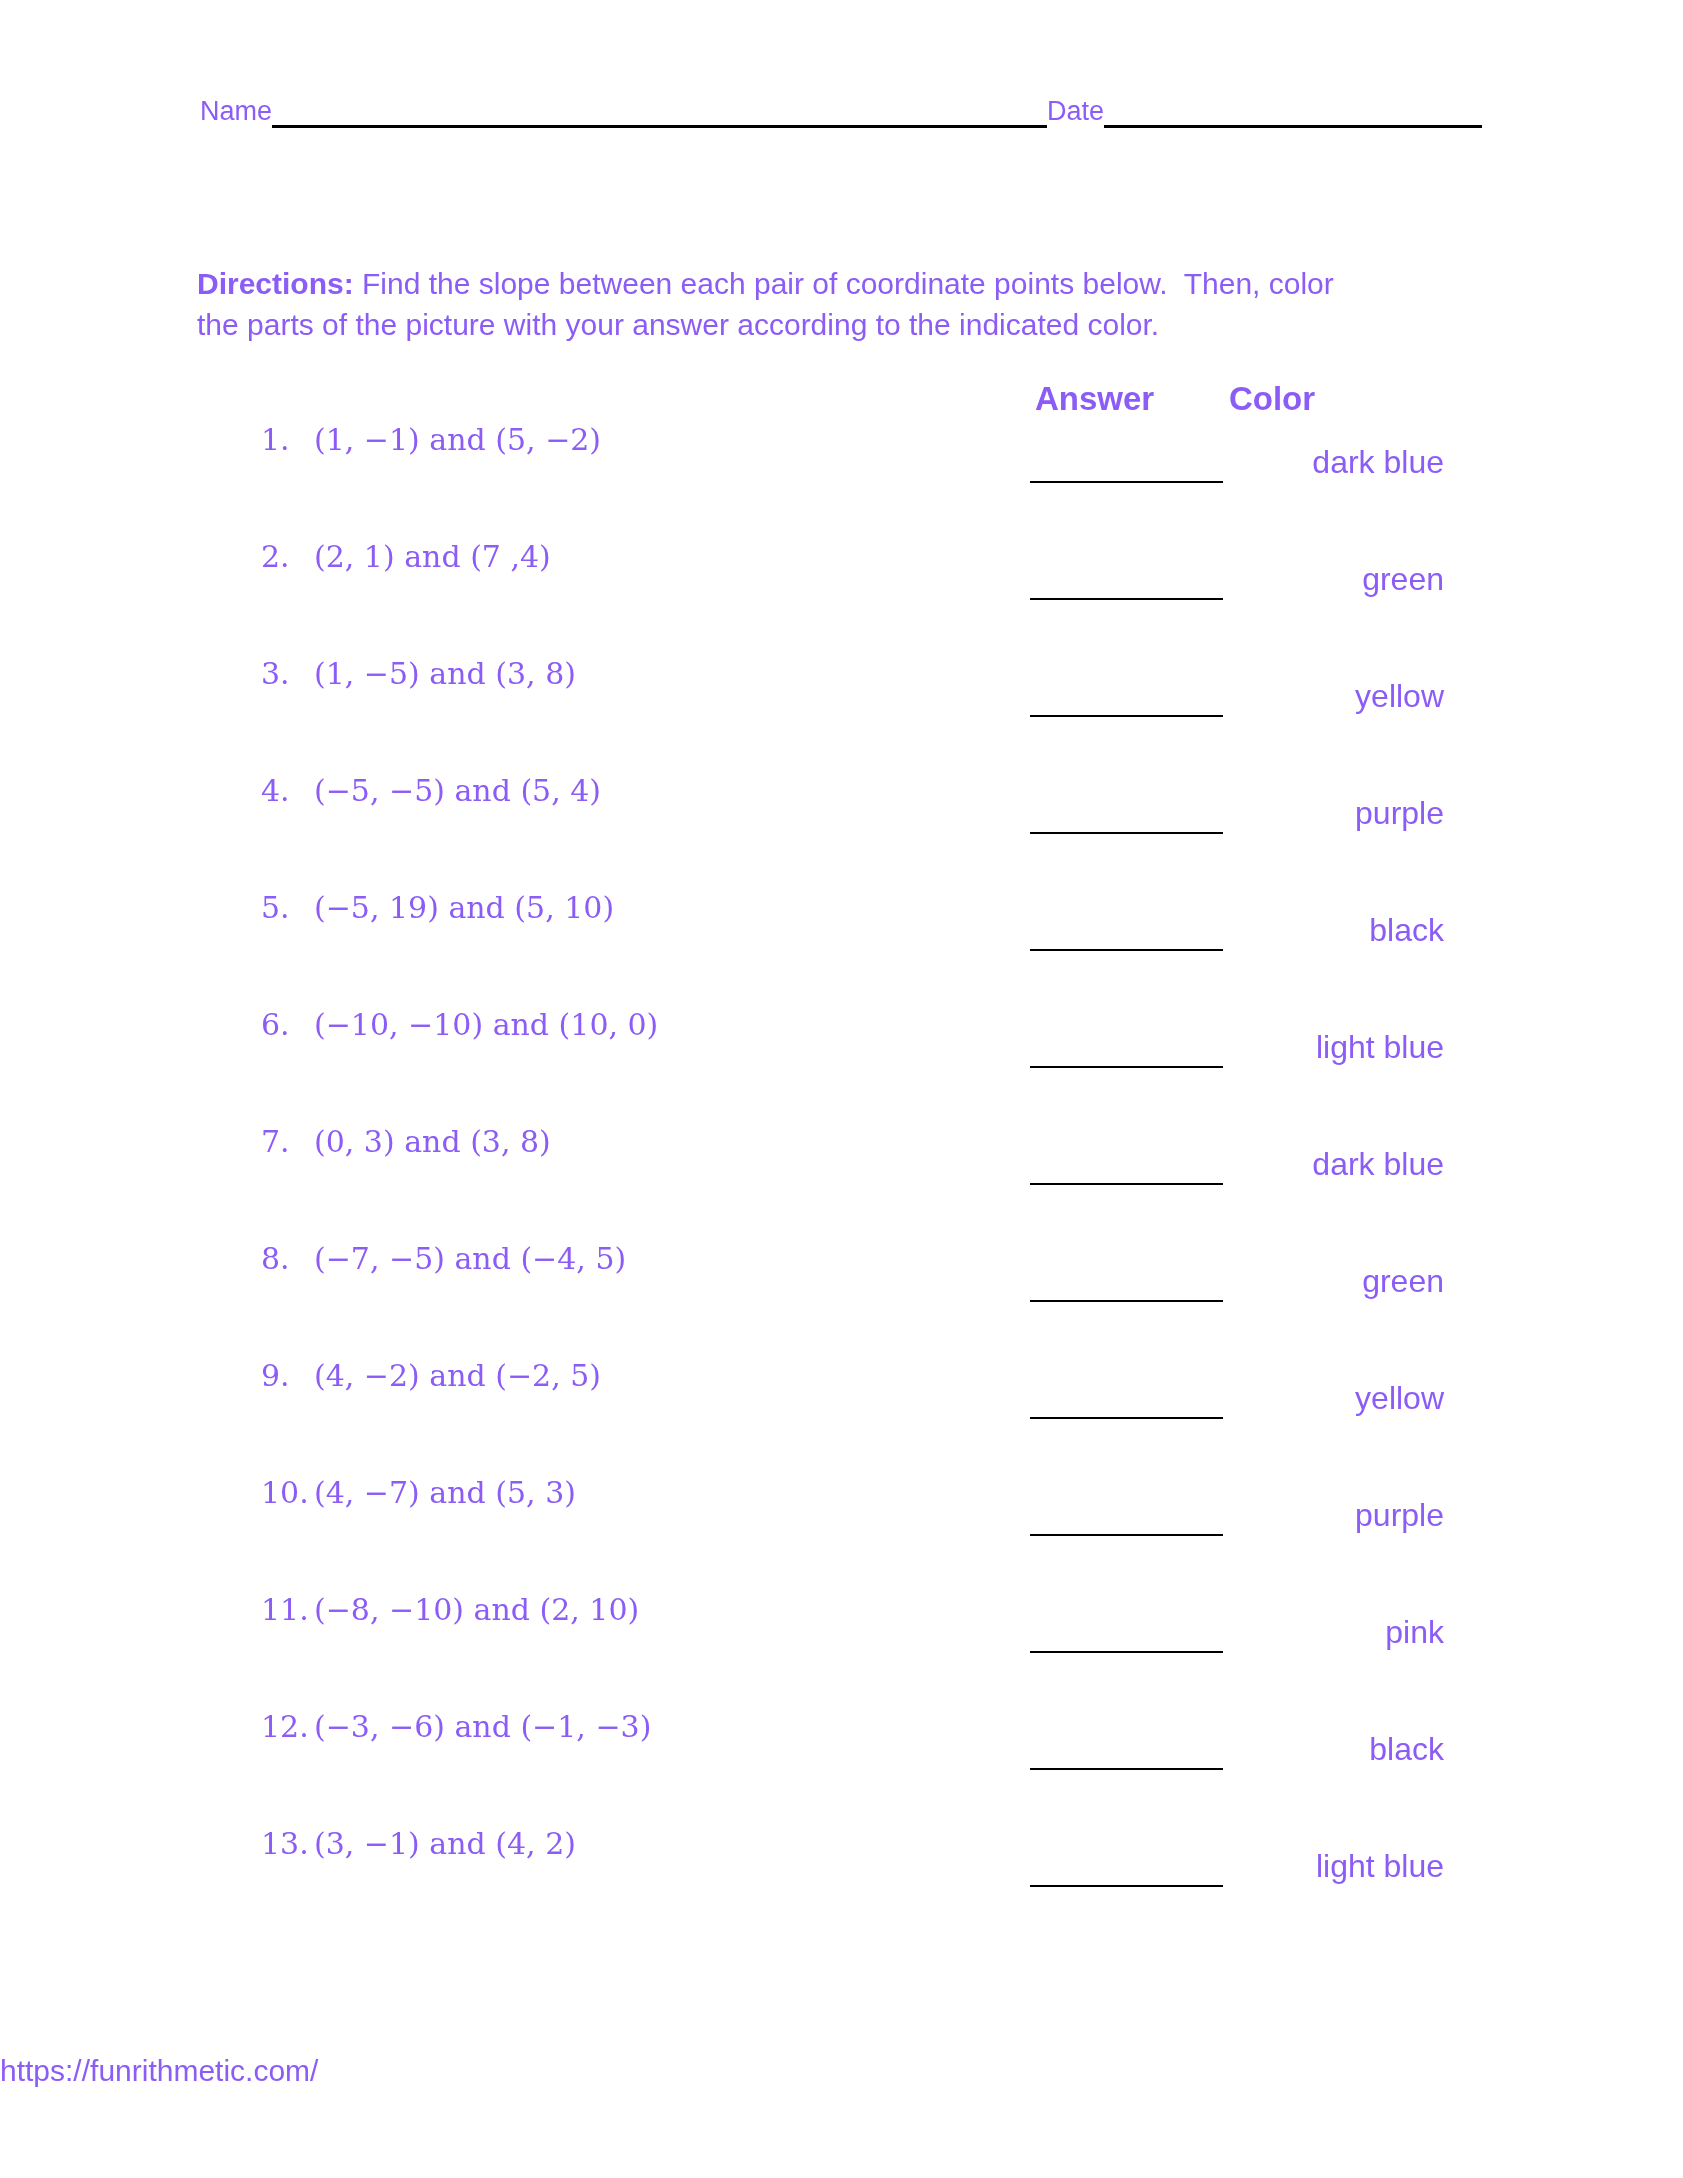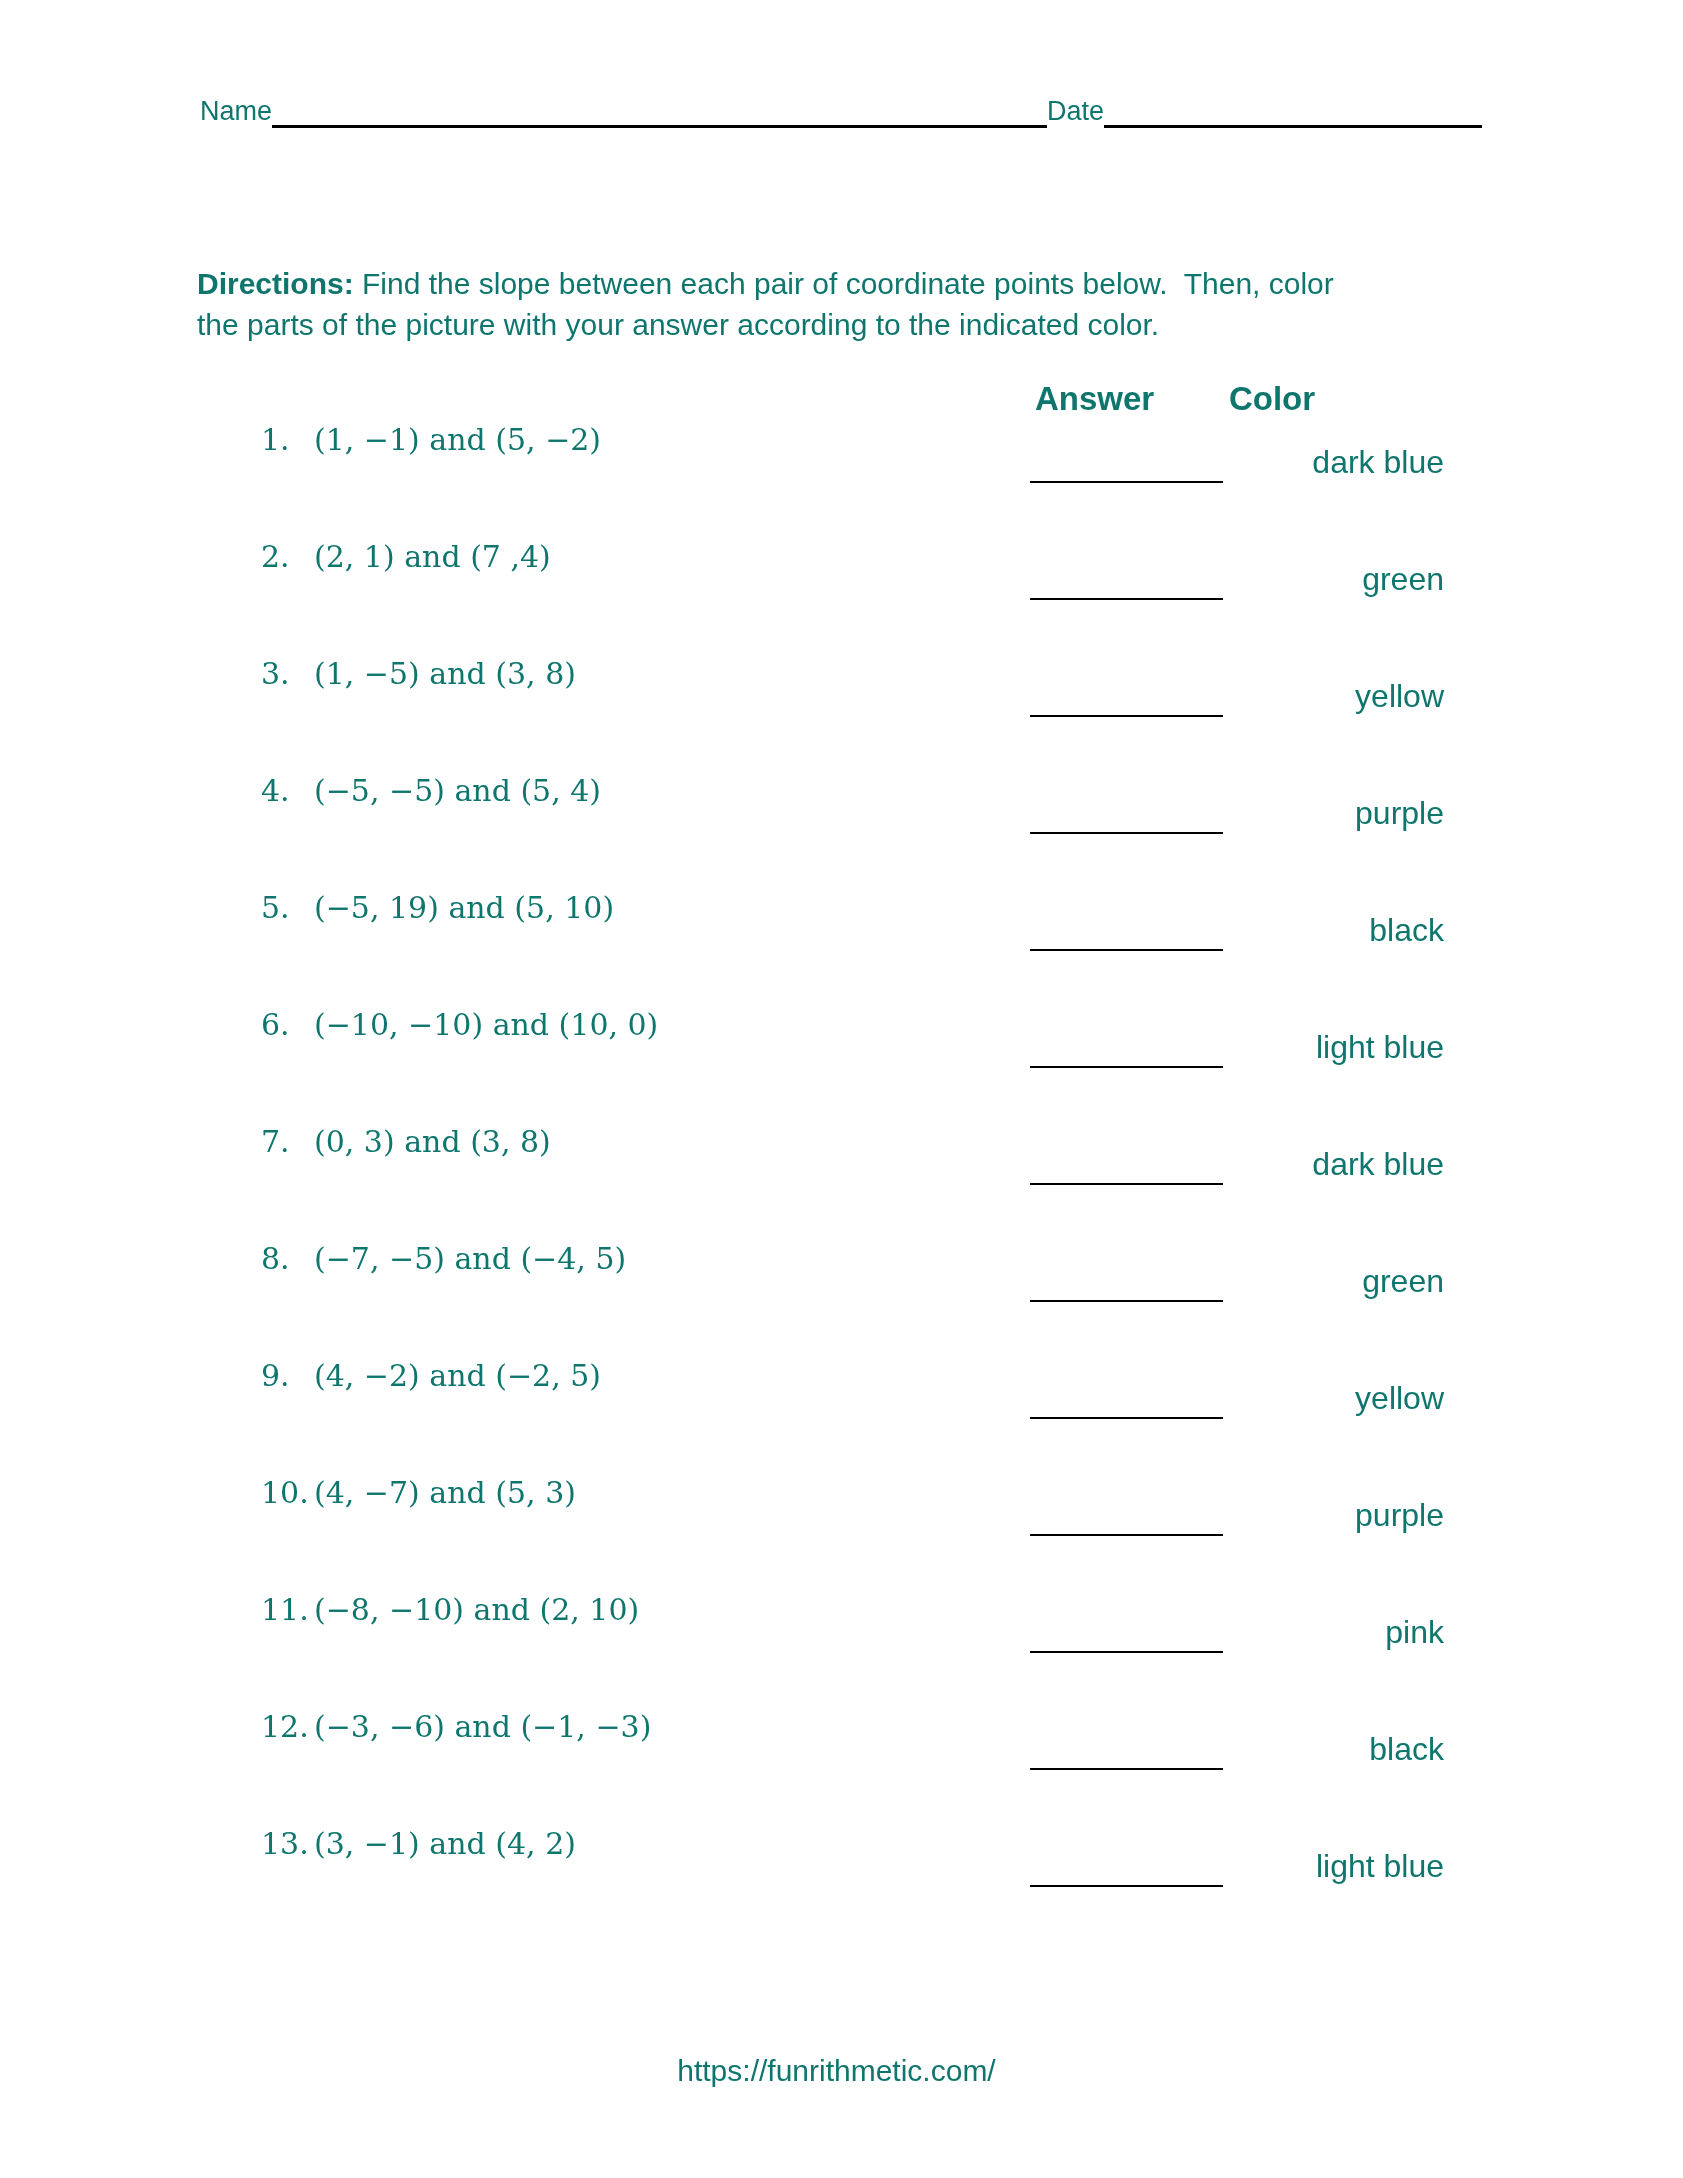--- a/index.html
+++ b/index.html
@@ -1,21 +1,21 @@
 <!DOCTYPE html>
 <html><head>
 <meta charset="utf-8">
 <style>
   html, body { margin: 0; padding: 0; background: #ffffff; }
   .page {
     position: relative;
     width: 1683px;
     height: 2178px;
     background: #ffffff;
-    color: #0f766e;
+    color: #8b5cf6;
     font-family: "Liberation Sans", sans-serif;
     overflow: hidden;
   }
 
   
   .name-date {
     position: absolute;
     left: 200px;
     top: 95px;
     width: 1293px;
@@ -94,21 +94,20 @@
     text-align: right;
     font-size: 32px;
     line-height: 36px;
   }
 
   
   .footer {
     position: absolute;
     left: 0; top: 2054px;
     width: 1673px;
-    text-align: center;
     font-size: 30px;
   }
 </style>
 </head>
 <body>
 
 <div class="page">
 
   <div class="name-date">
     <span class="nd-label">Name</span>

